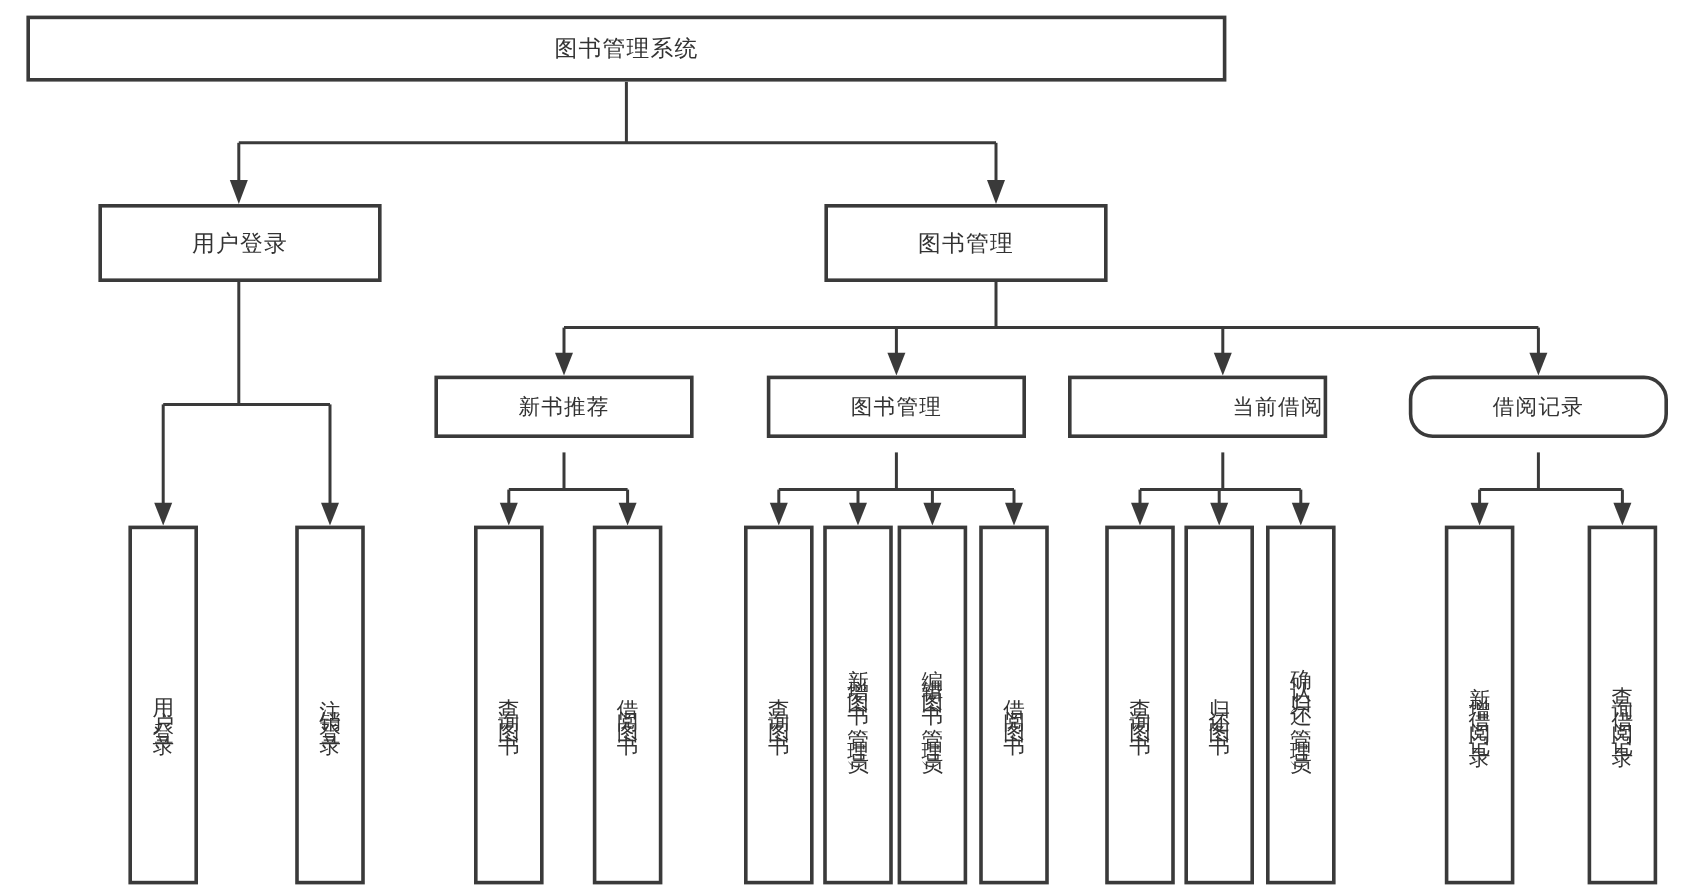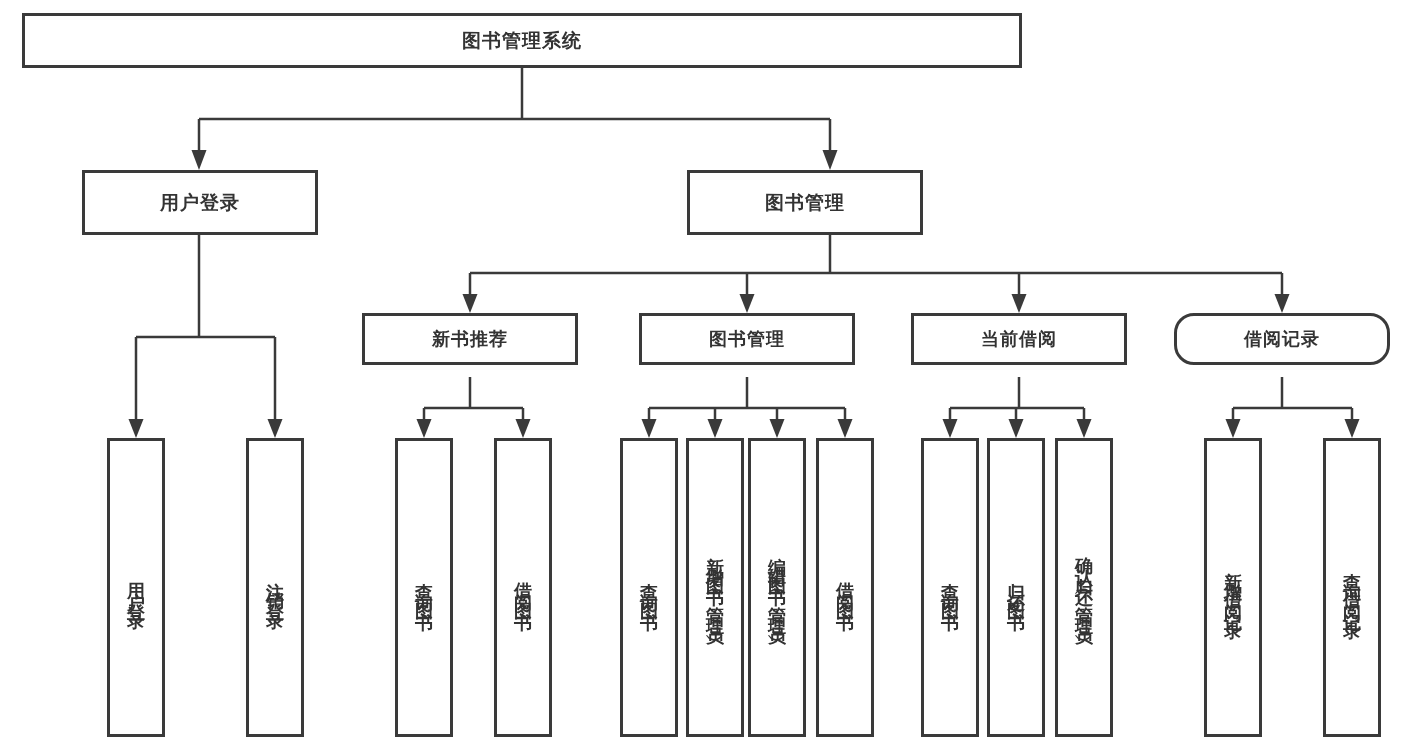--- a/index.html
+++ b/index.html
@@ -7,21 +7,20 @@
     padding: 0;
     background: #ffffff;
     font-family: "Liberation Sans", "DejaVu Sans", sans-serif;
   }
   .stage {
     position: relative;
     width: 1405px;
     height: 747px;
     background: #ffffff;
     overflow: hidden;
-    font-weight: bold;
   }
   .wires {
     position: absolute;
     left: 0;
     top: 0;
     width: 1405px;
     height: 747px;
   }
   .box {
     position: absolute;
@@ -153,21 +152,21 @@
   <div class="box hbox lvl2" style="left:687px;">
     <span>图书管理</span>
   </div>
 
   <div class="box hbox lvl3" style="left:362px;">
     <span>新书推荐</span>
   </div>
   <div class="box hbox lvl3" style="left:639px;">
     <span>图书管理</span>
   </div>
-  <div class="box hbox lvl3" style="left:911px;">
+  <div class="box hbox lvl3" style="left:890px;justify-content:flex-end;">
     <span>当前借阅</span>
   </div>
   <div class="box hbox lvl3" style="left:1174px;border-radius:20px;">
     <span>借阅记录</span>
   </div>
 
   <div class="box leaf" style="left:107px;">
     <span class="vtext">用户登录</span>
   </div>
   <div class="box leaf" style="left:246px;">

